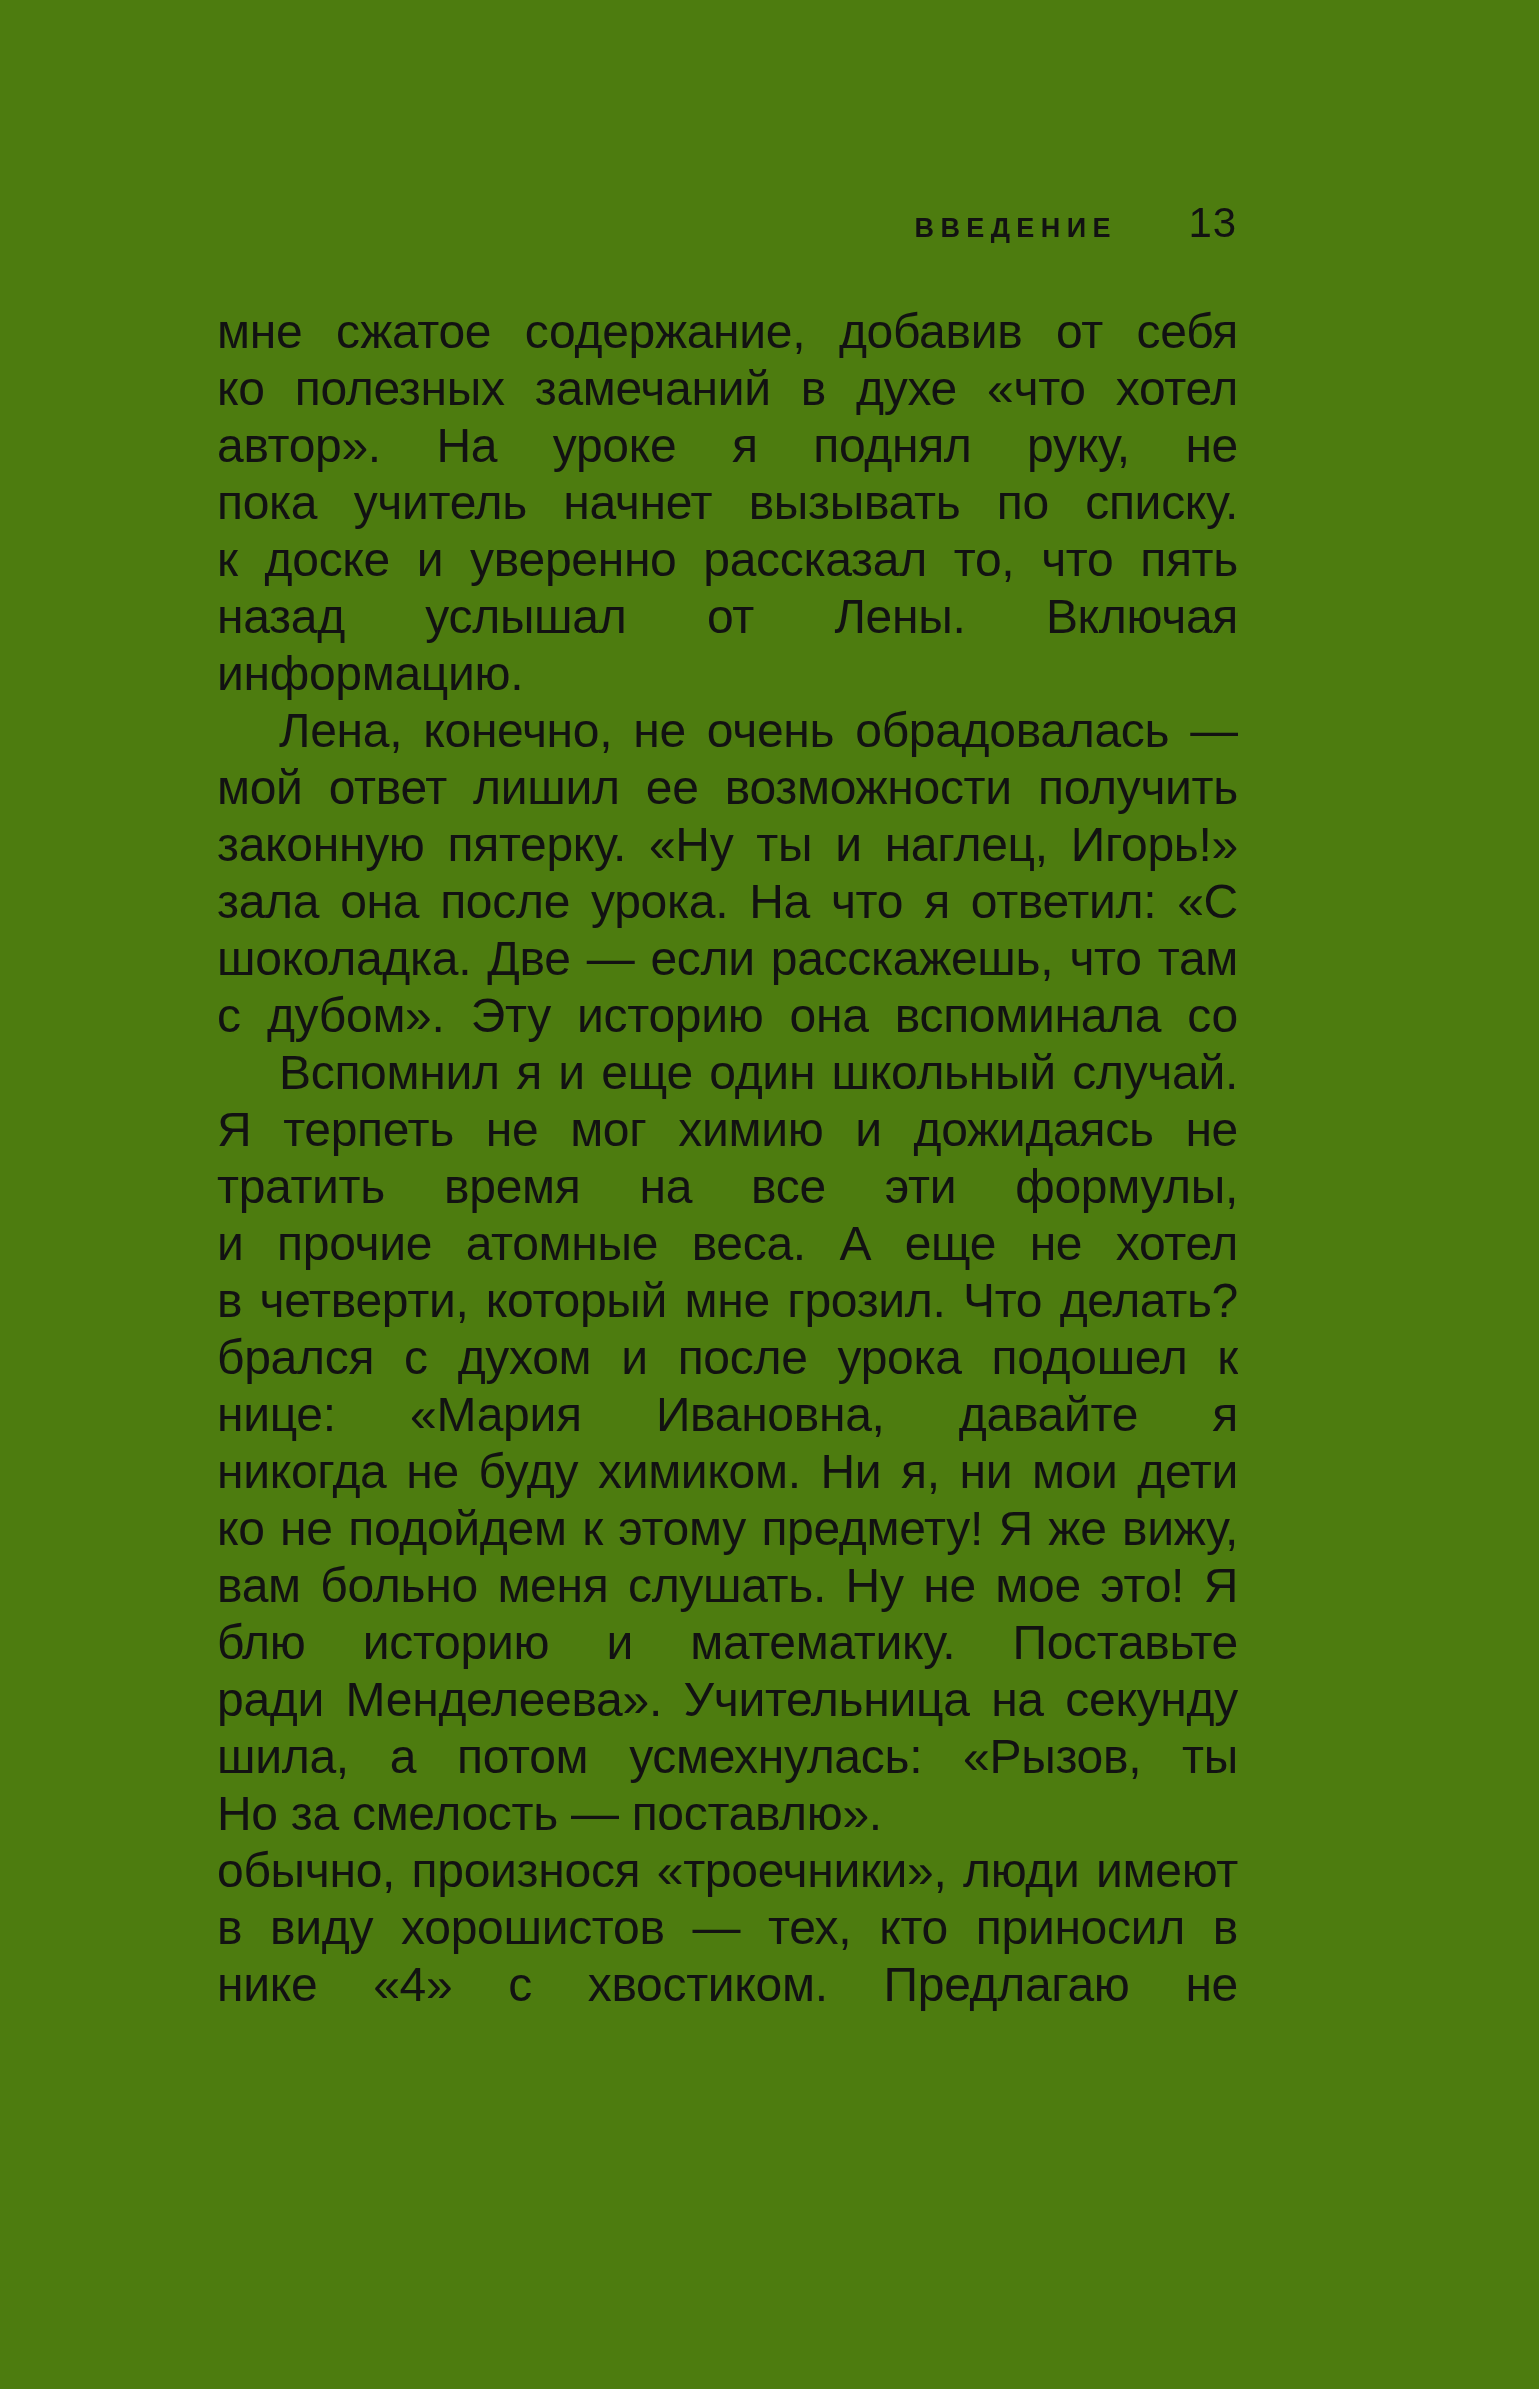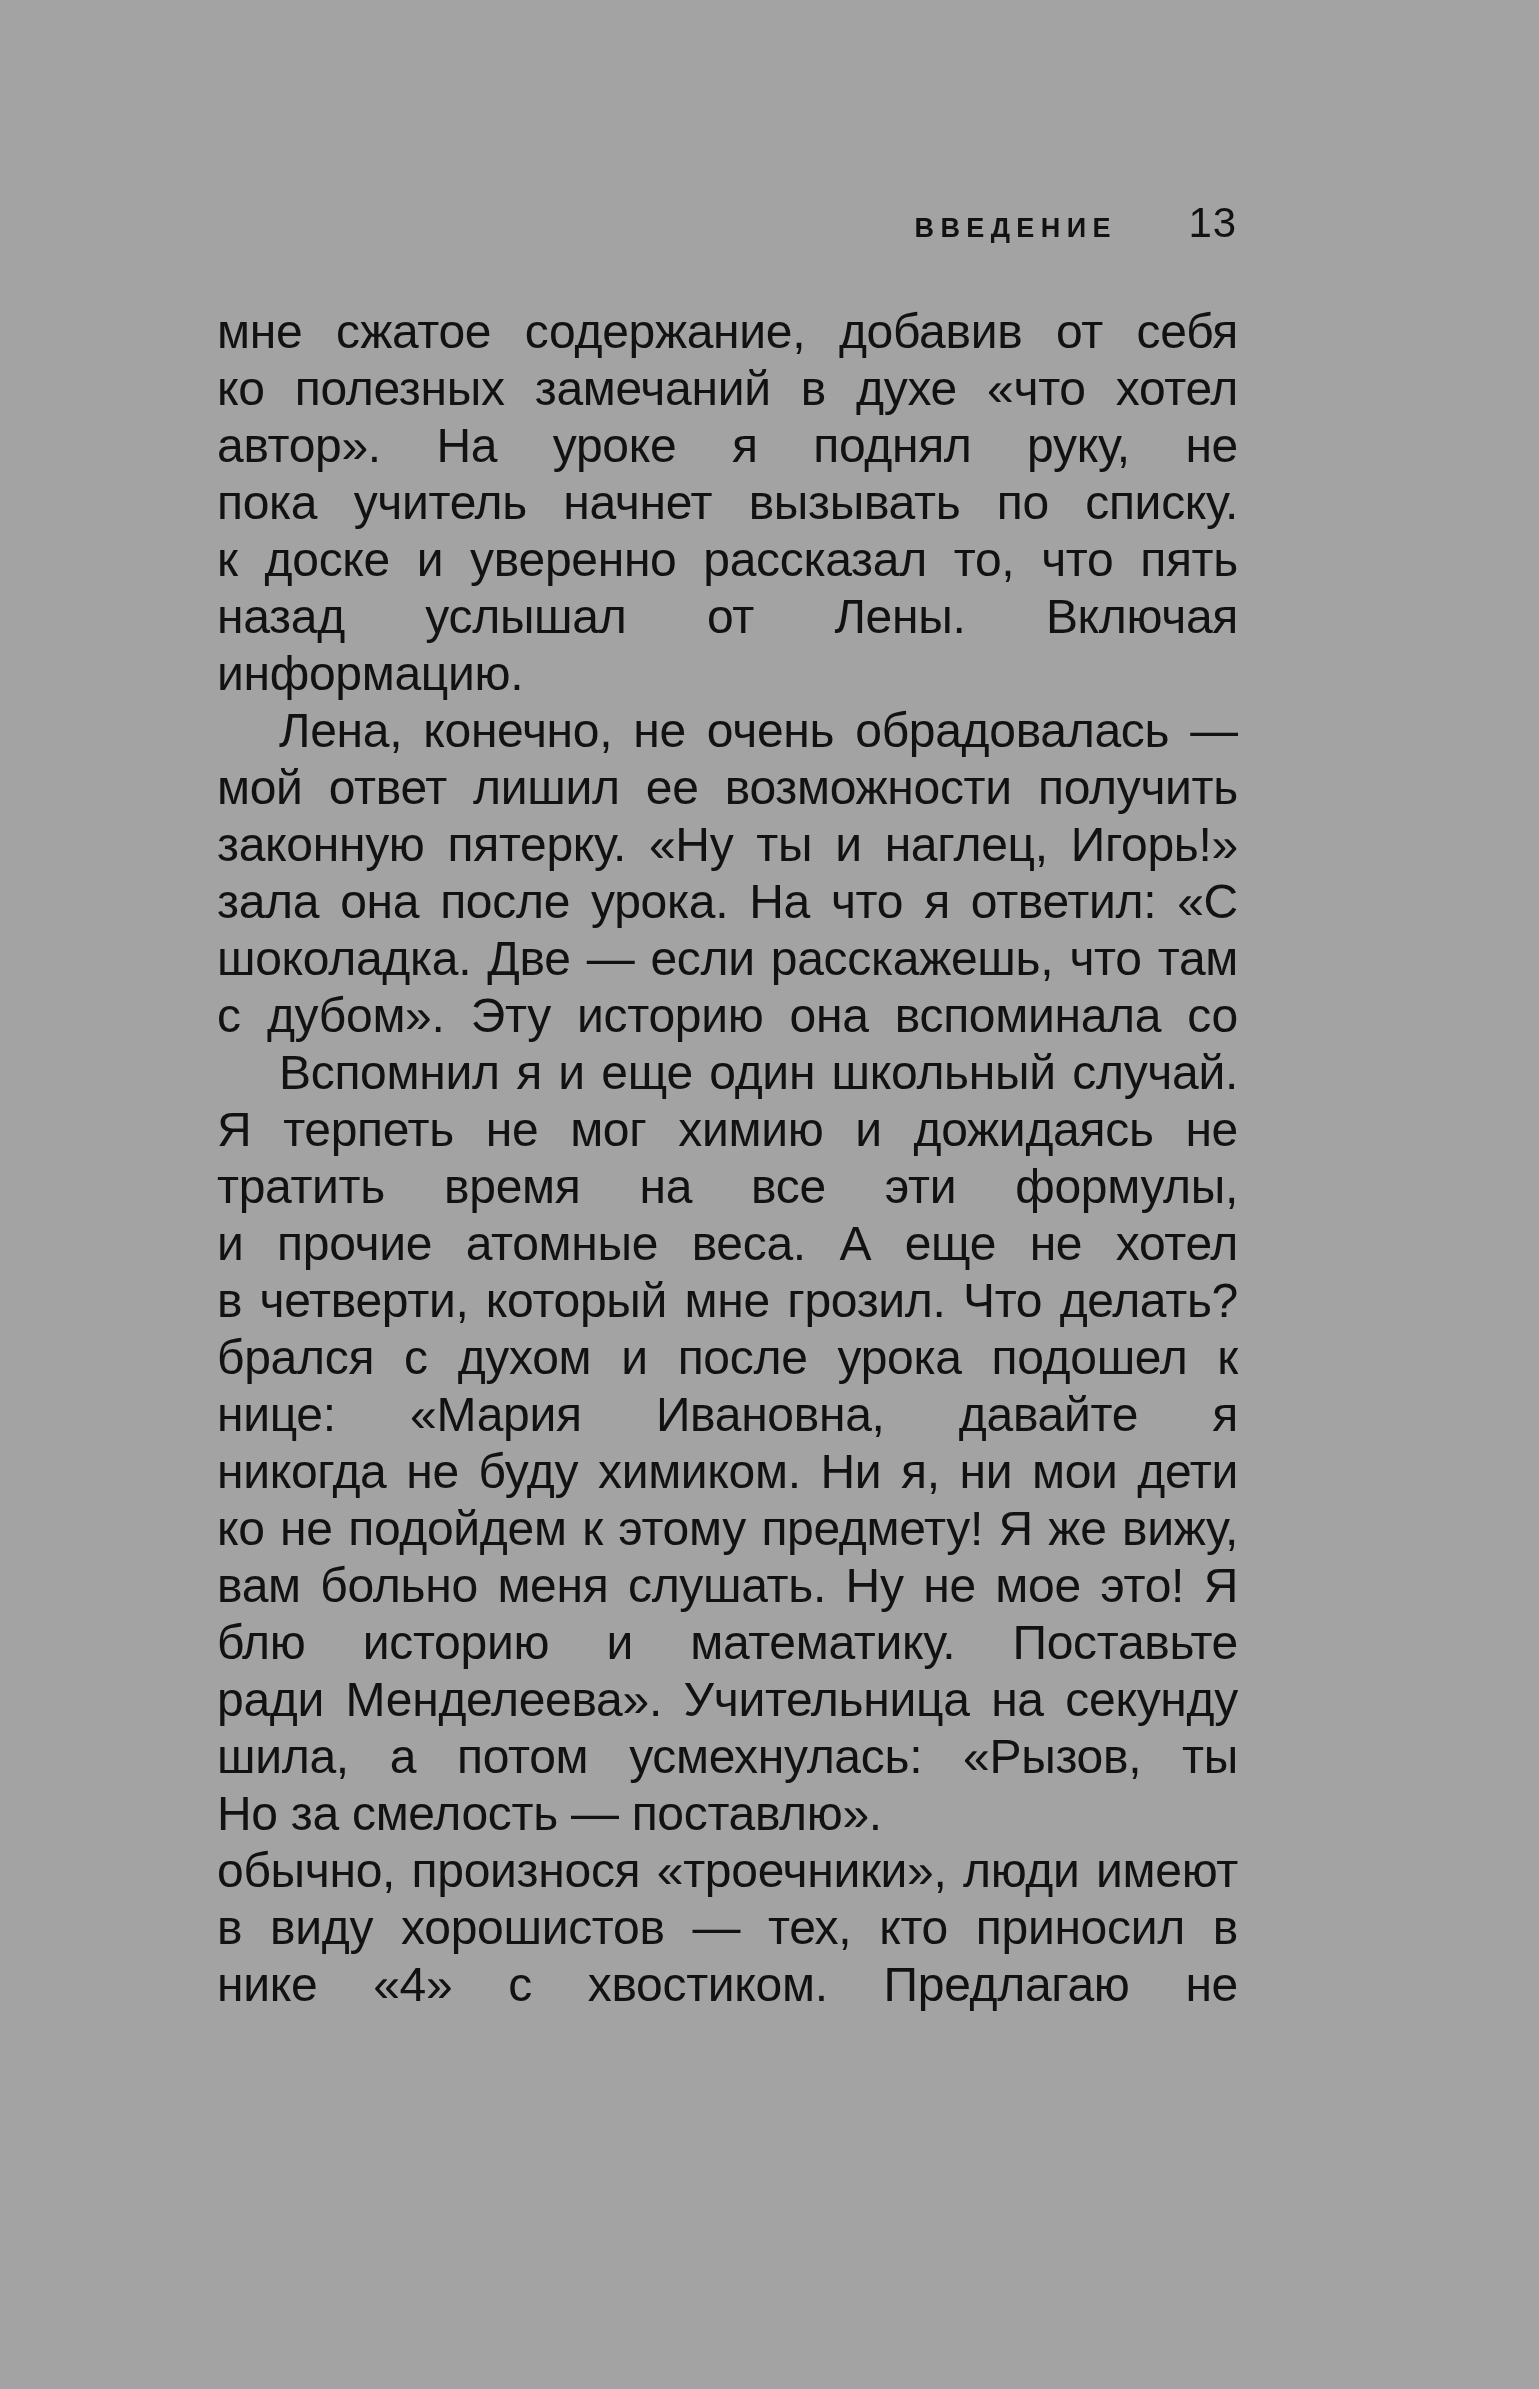--- a/index.html
+++ b/index.html
@@ -4,21 +4,21 @@
 <style>
   html, body {
     margin: 0;
     padding: 0;
     background: #ffffff;
   }
   .page {
     position: relative;
     width: 1539px;
     height: 2389px;
-    background: #a3a3a3;
+    background: #4d7c0f;
     color: #121212;
     font-family: "Liberation Sans", sans-serif;
     overflow: hidden;
   }
   
   .running-head {
     position: absolute;
     top: 199px;
     right: 302px;
     display: flex;

